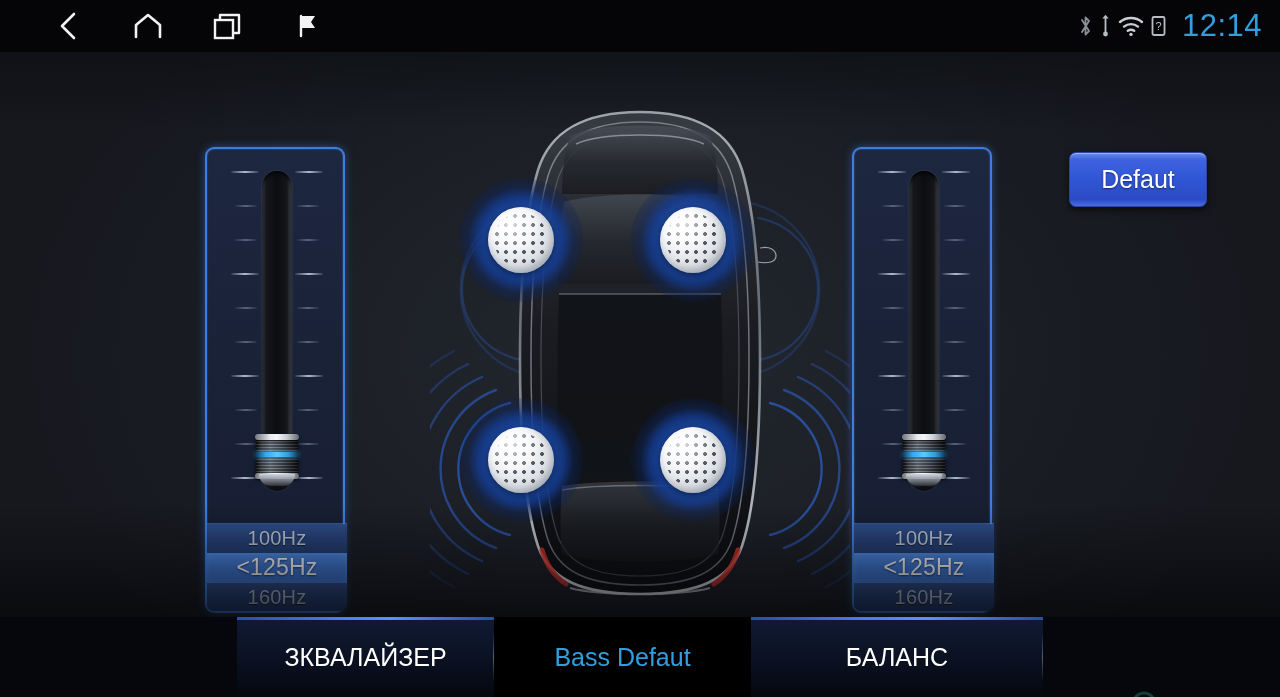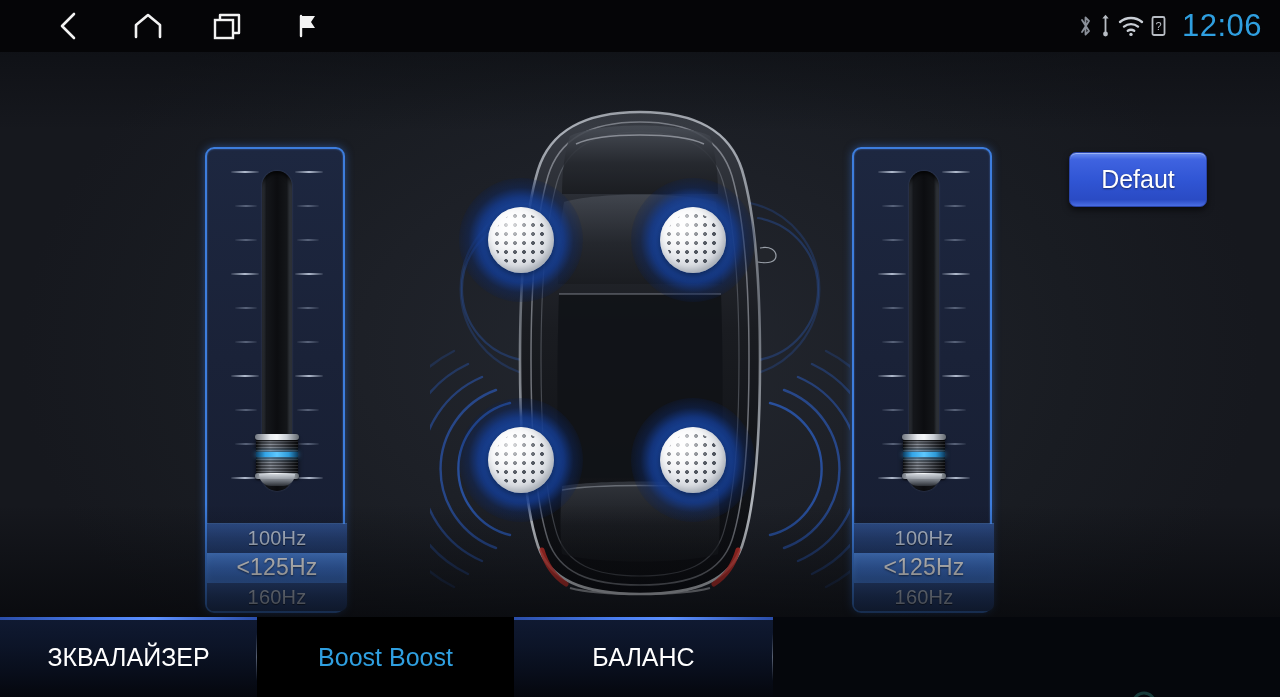--- a/index.html
+++ b/index.html
@@ -178,21 +178,21 @@
     box-shadow:0 3px 6px rgba(0,0,0,.6), inset 0 1px 0 rgba(255,255,255,.35);
     display:flex; align-items:center; justify-content:center;
     color:#fff; font-size:25px;
     text-shadow:0 1px 2px rgba(0,0,0,.5);
     cursor:pointer;
   }
 
   
   .tabbar{
     position:absolute; left:0; top:617px; width:1280px; height:80px;
-    display:flex; background:#05070c;
+    display:flex; background:#05070c;justify-content:center;
   }
   .tab{
     position:relative; height:80px;
     display:flex; align-items:center; justify-content:center;
     font-size:25px; color:#ffffff;
     background:linear-gradient(180deg,#101a33 0%,#0c1427 38%,#080d1a 72%,#05070d 100%);
     cursor:pointer;
   }
   .tab:before{
     content:""; position:absolute; left:0; right:0; top:0; height:3px;
@@ -265,21 +265,21 @@
           <path d="M9.8 15.8 A5.6 5.6 0 0 1 16.2 15.8" fill="none" stroke="#c9ced5" stroke-width="2.4" stroke-linecap="round"></path>
           <circle cx="13" cy="19.4" r="1.7" fill="#c9ced5"></circle>
         </svg>
       </div>
       <div class="sb-icon">
         <svg width="15" height="22" viewBox="0 0 15 22">
             <rect x="1.5" y="2" width="12" height="18" rx="1.5" fill="none" stroke="#b8bdc4" stroke-width="1.8"></rect>
             <text x="7.5" y="15" font-family="Liberation Sans, sans-serif" font-size="11" fill="#b8bdc4" text-anchor="middle">?</text>
           </svg>
       </div>
-      <div class="clock" style="color:#2f9fe0">12:06</div>
+      <div class="clock" style="color:#2f9fe0">12:14</div>
     </div>
   </div>
 
   <div class="stage">
 
     <div class="carwrap">
       <svg width="420" height="520" viewBox="0 0 420 520">
         <defs>
           <linearGradient id="bodyG" x1="0" y1="0" x2="0" y2="1">
             <stop offset="0%" stop-color="#3a3e46"></stop>
@@ -484,23 +484,23 @@
 
     <div class="defbtn">Defaut</div>
   </div>
 
   <div class="tabbar">
     <div class="tab" style="width:257px">
       <span class="tab-label">ЗКВАЛАЙЗЕР</span>
       <span class="divider"></span>
     </div>
     <div class="tab active nodiv" style="width:257px">
-      <span class="tab-label">Boost Boost</span>
-    </div>
-    <div class="tab" style="width:259px">
+      <span class="tab-label">Bass Defaut</span>
+    </div>
+    <div class="tab" style="width:292px">
       <span class="tab-label">БАЛАНС</span>
       <span class="divider"></span>
     </div>
   </div>
 
   <svg class="watermark" viewBox="0 0 48 30">
     <circle cx="24" cy="18" r="11" fill="none" stroke="#2f7a72" stroke-width="3"></circle>
     <circle cx="24" cy="18" r="5" fill="none" stroke="#2f7a72" stroke-width="3"></circle>
   </svg>
 

